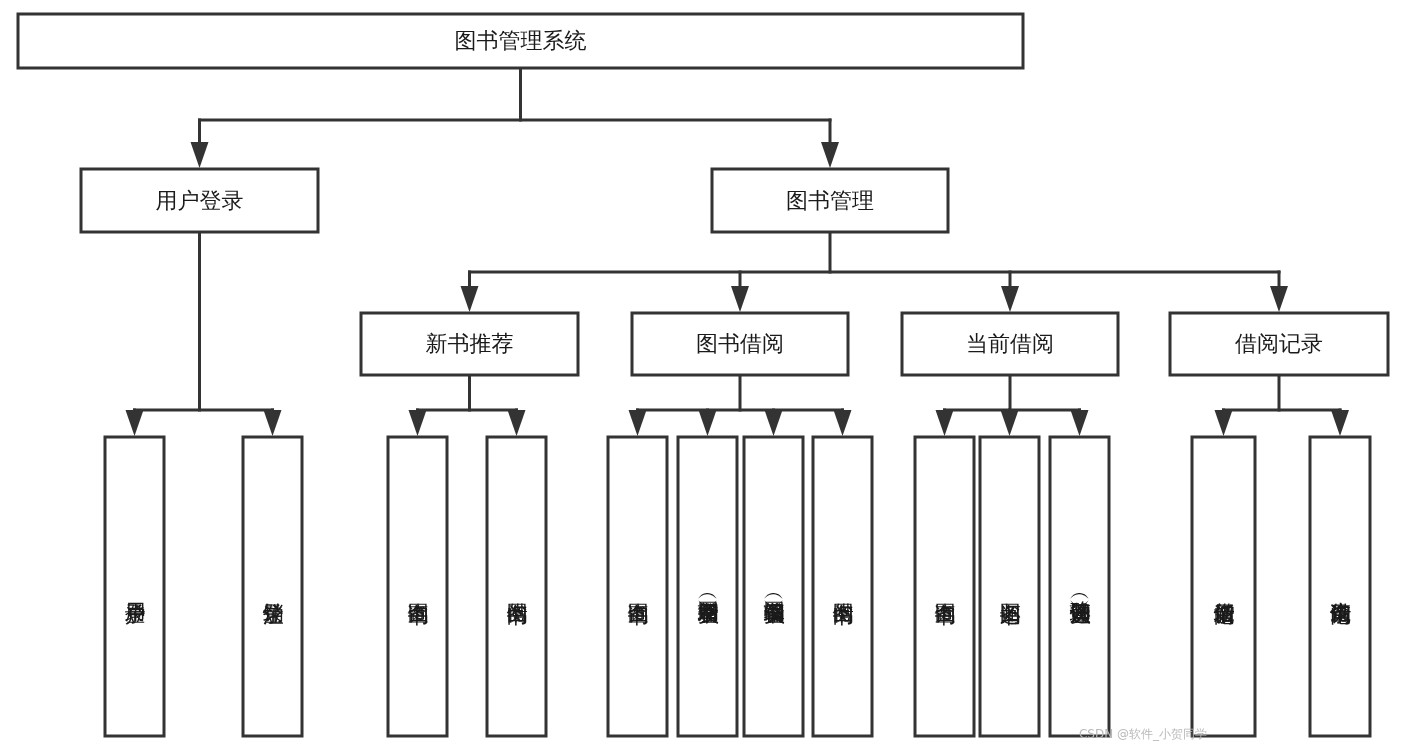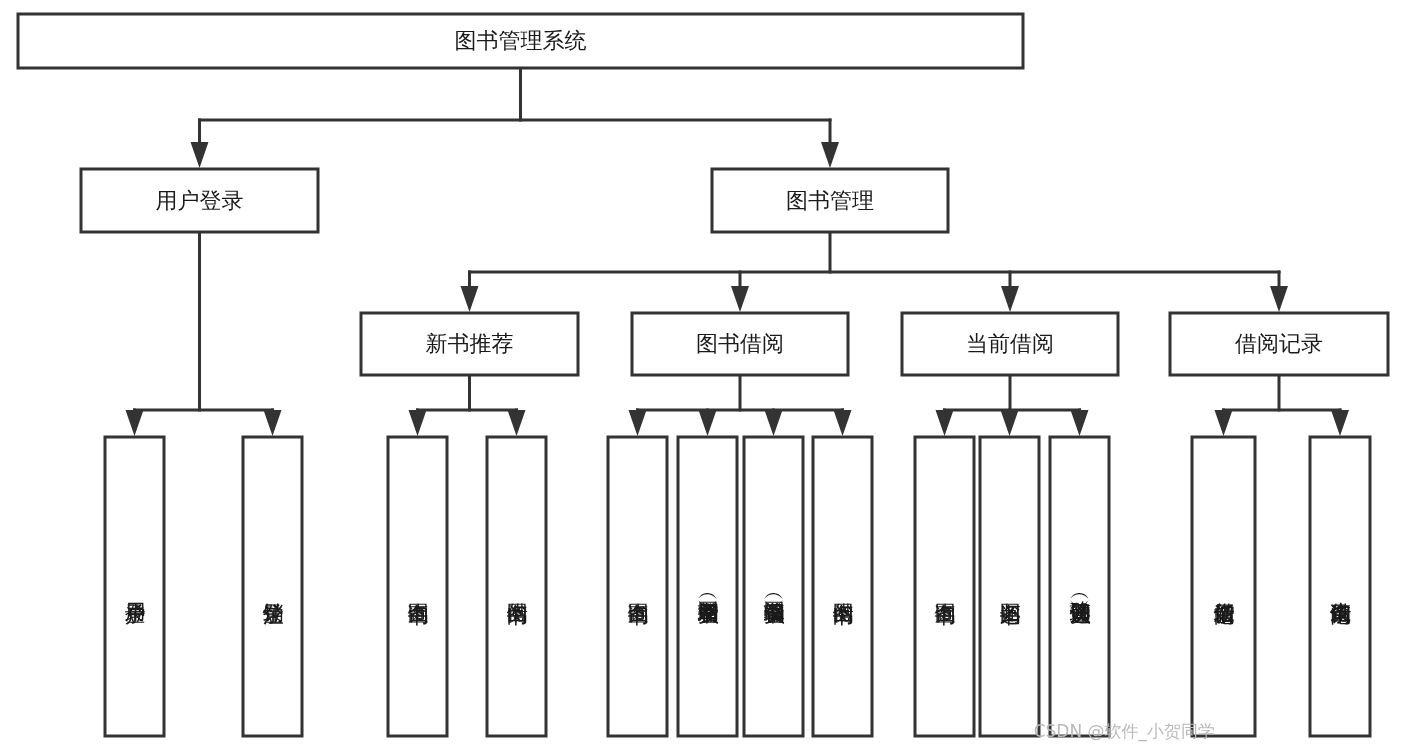--- a/index.html
+++ b/index.html
@@ -60,24 +60,24 @@
     text-align: center;
     display: flex;
     align-items: center;
     justify-content: center;
     white-space: nowrap;
     letter-spacing: 0.5px;
     pointer-events: none;
   }
   #watermark {
     position: absolute;
-    right: 8px;
+    right: 16px;
     bottom: 4px;
     font-family: "DejaVu Sans", "Liberation Sans", sans-serif;
-    font-size: 17px;
+    font-size: 12px;
     color: #b9b9b9;
     white-space: nowrap;
   }
 </style>
 </head>
 <body>
 
 <div id="diagram-root">
 
   <svg id="flow-svg" viewBox="0 0 1405 747">

